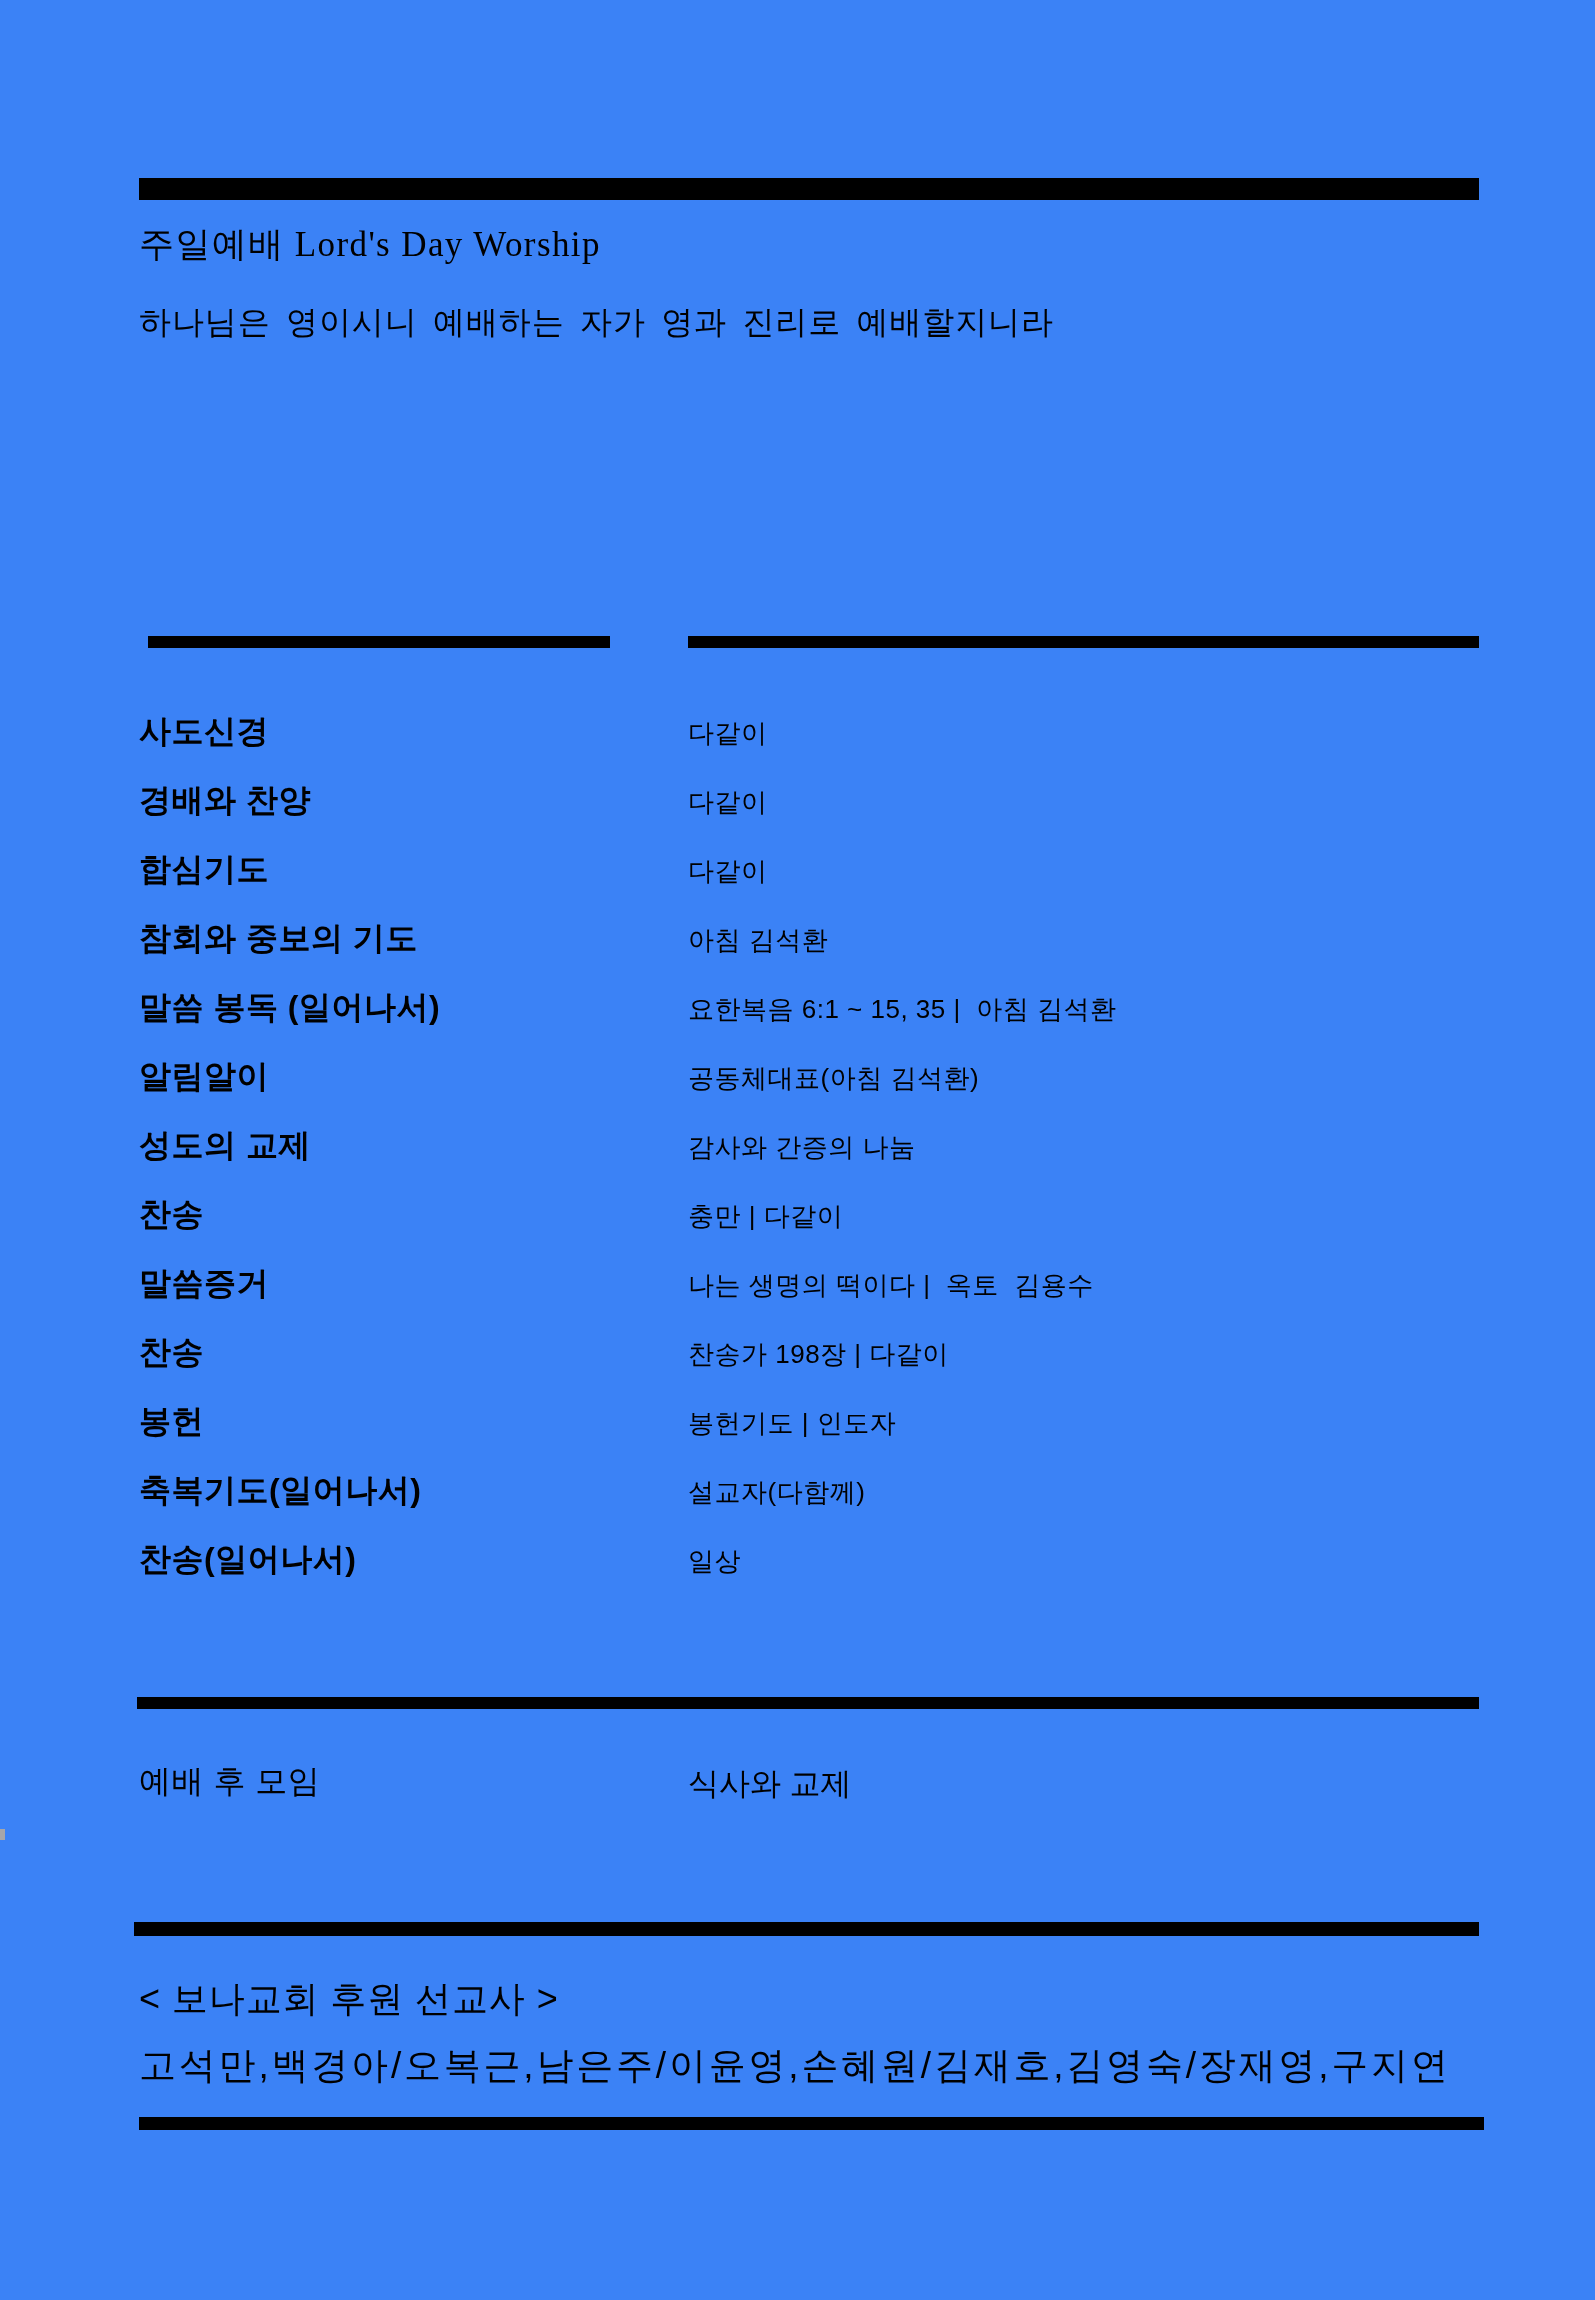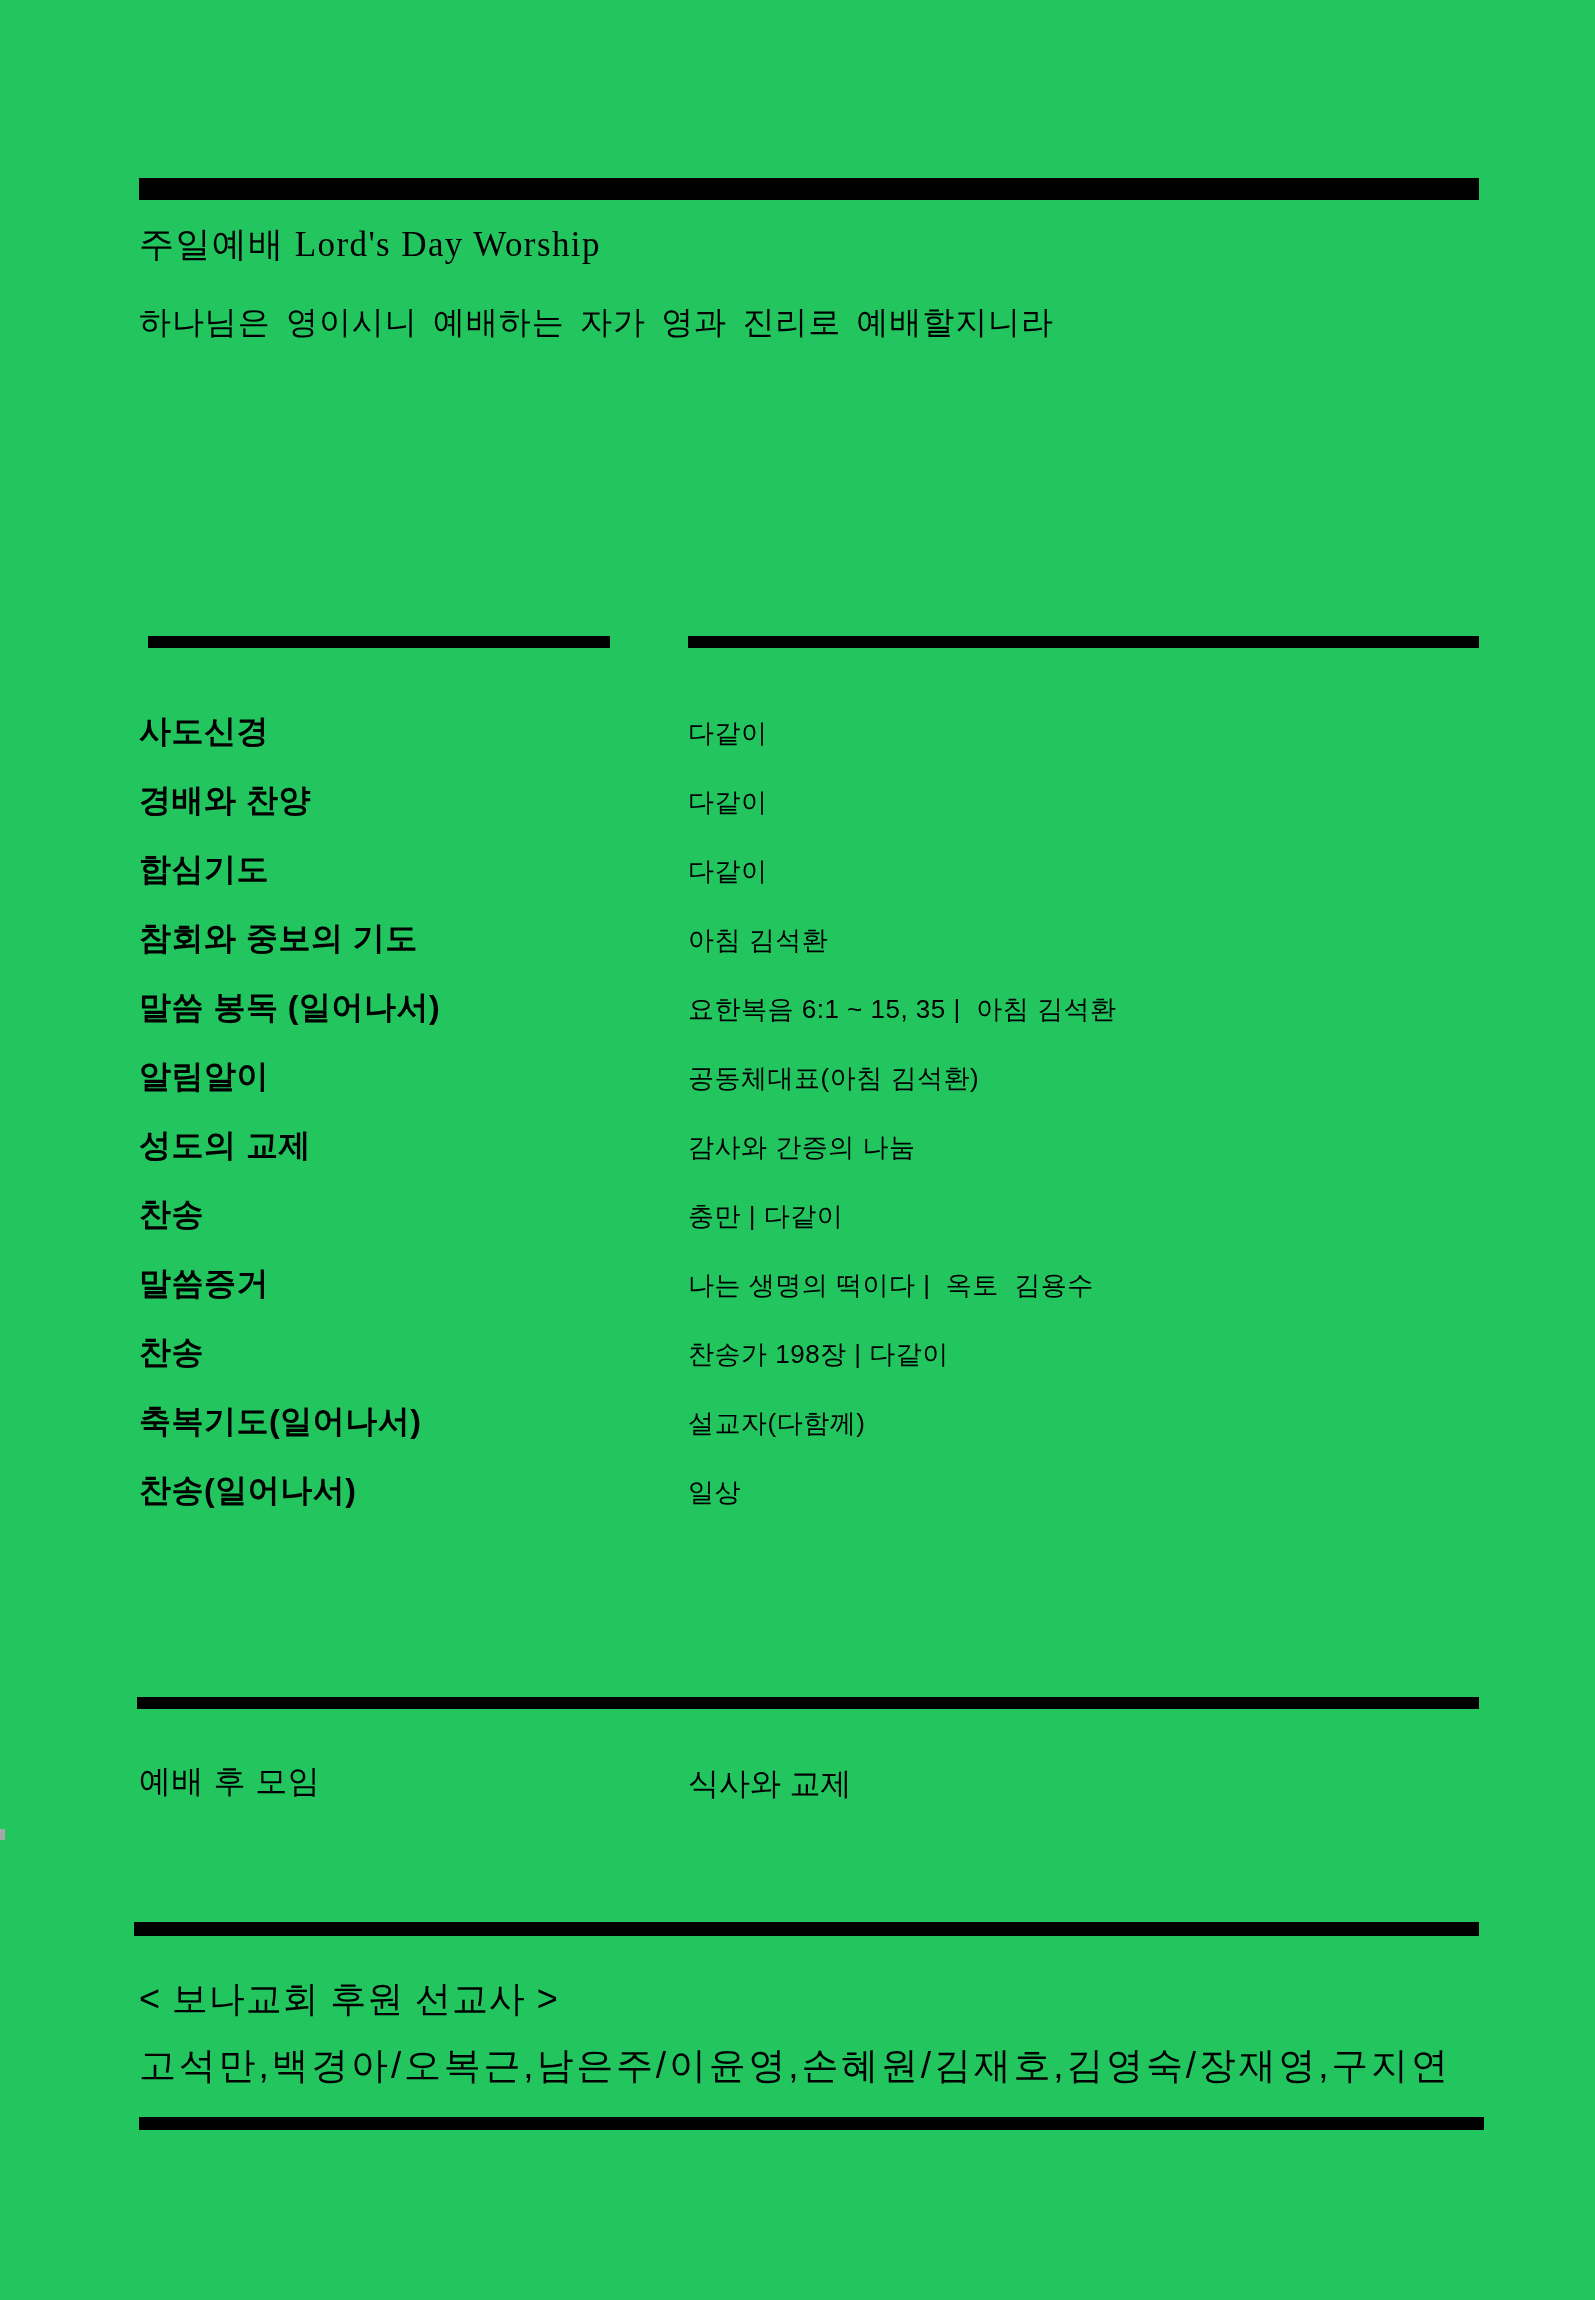--- a/index.html
+++ b/index.html
@@ -1,19 +1,19 @@
 <!DOCTYPE html>
 <html style="font-size:15px"><head>
 <meta charset="utf-8">
 <style>
   html,body{margin:0;padding:0;background:#ffffff;}
   .page{
     position:relative;
     width:1595px;height:2300px;
-    background:#22c55e;
+    background:#3b82f6;
     font-family:"Liberation Sans","DejaVu Sans",sans-serif;
     color:#000000;
     overflow:hidden;
   }
   .rule{position:absolute;background:#000000;}
   .serif{font-family:"Liberation Serif","DejaVu Serif",serif;}
   .pre{white-space:pre;}
 
   .title{
     position:absolute;left:139px;top:223px;
@@ -106,20 +106,24 @@
     </div>
       <div class="order-row">
       <span class="order-label pre">말씀증거</span>
       <span class="order-value pre">나는 생명의 떡이다 |  옥토  김용수</span>
     </div>
       <div class="order-row">
       <span class="order-label pre">찬송</span>
       <span class="order-value pre">찬송가 198장 | 다같이</span>
     </div>
       <div class="order-row">
+      <span class="order-label pre">봉헌</span>
+      <span class="order-value pre">봉헌기도 | 인도자</span>
+    </div>
+      <div class="order-row">
       <span class="order-label pre">축복기도(일어나서)</span>
       <span class="order-value pre">설교자(다함께)</span>
     </div>
       <div class="order-row">
       <span class="order-label pre">찬송(일어나서)</span>
       <span class="order-value pre">일상</span>
     </div>
     </div>
 
   <div class="rule" style="left:137px;top:1697px;width:1342px;height:12px;"></div>

